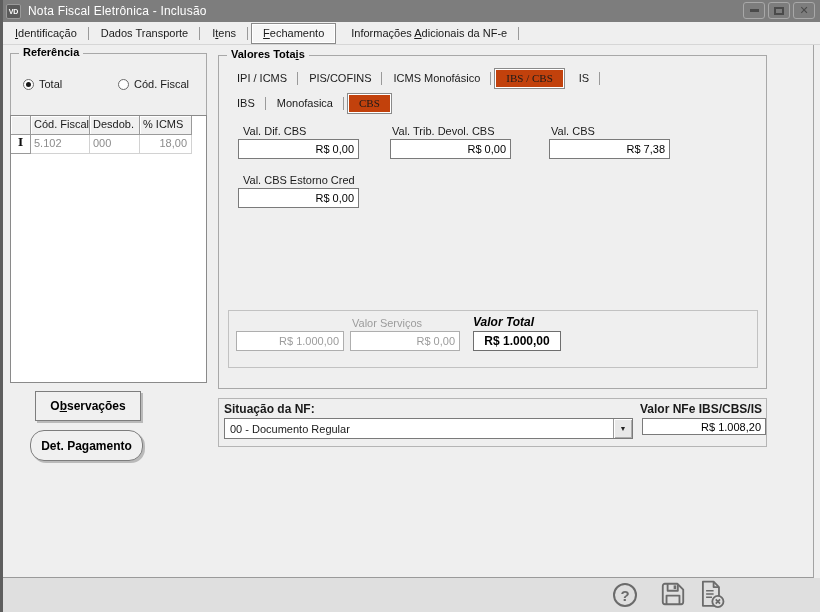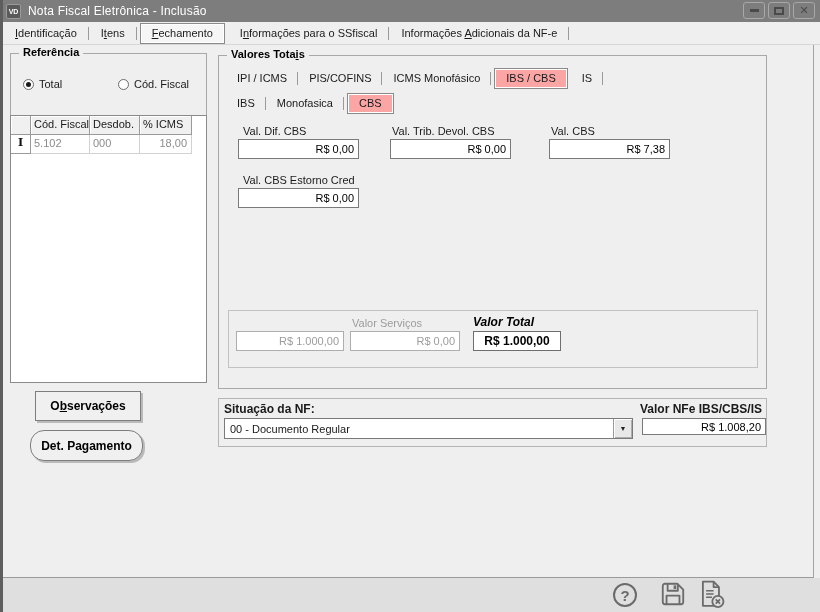--- a/index.html
+++ b/index.html
@@ -44,21 +44,21 @@
   .w0{width:20px;} .w1{width:59px;} .w2{width:50px;} .w3{width:52px;}
   .num { text-align:right; padding-right:4px; }
 
   
   .btn3d { position:absolute; background:#f0f0f0; border:1px solid #7d7d7d; box-shadow:2px 2px 0 rgba(0,0,0,.22); display:flex; align-items:center; justify-content:center; font-weight:bold; font-size:12px; color:#000; }
 
   
   .vt-tabs { position:absolute; display:flex; height:22px; align-items:center; }
   .vt-tab { position:relative; padding:3px 11px 4px 11px; white-space:nowrap; }
   .vt-tab::after { content:""; position:absolute; right:0; top:3px; bottom:3px; width:1px; background:#9a9a9a; }
-  .vt-tab.selected { border:1px solid #8a8a8a; background:#fca5a5; margin:0 3px; box-shadow: inset 0 0 0 1px #fff; }
+  .vt-tab.selected { border:1px solid #8a8a8a; background:#c2410c; margin:0 3px; box-shadow: inset 0 0 0 1px #fff; font-family: Liberation Serif, serif; }
   .vt-tab.selected::after { display:none; }
 
   
   .flabel { position:absolute; color:#1a1a1a; white-space:nowrap; }
   .flabel.gray { color:#9c9c9c; }
   .flabel.bold { font-weight:bold; font-size:12px; color:#000;font-style:italic; }
   .field { position:absolute; height:20px; background:#fff; border:1px solid #7a7a7a; display:flex; align-items:center; justify-content:flex-end; padding:0 4px; color:#000; }
   .field.disabled { color:#9c9c9c; border-color:#aeaeae; }
   .field.bold { font-weight:bold; font-size:12px; border-color:#6e6e6e; }
 
@@ -92,23 +92,23 @@
           <span class="wb-max"></span>
         </div>
       <div class="win-btn">
           <span>✕</span>
         </div>
     </div>
   </div>
 
   <div class="tabstrip">
     <div class="tab"><u>I</u>dentificação</div>
+    <div class="tab">Dados Transporte</div>
     <div class="tab">I<u>t</u>ens</div>
     <div class="tab selected"><u>F</u>echamento</div>
-    <div class="tab">I<u>n</u>formações para o SSfiscal</div>
     <div class="tab">Informações <u>A</u>dicionais da NF-e</div>
   </div>
 
   <div class="page"></div>
 
   <div class="groupbox" style="left:10px; top:53px; width:197px; height:67px;">
     <div class="gb-label">Referência</div>
     <div class="radio" style="left:12px; top:24px;">
       <span class="radio-circle">
           <span class="dot"></span>

